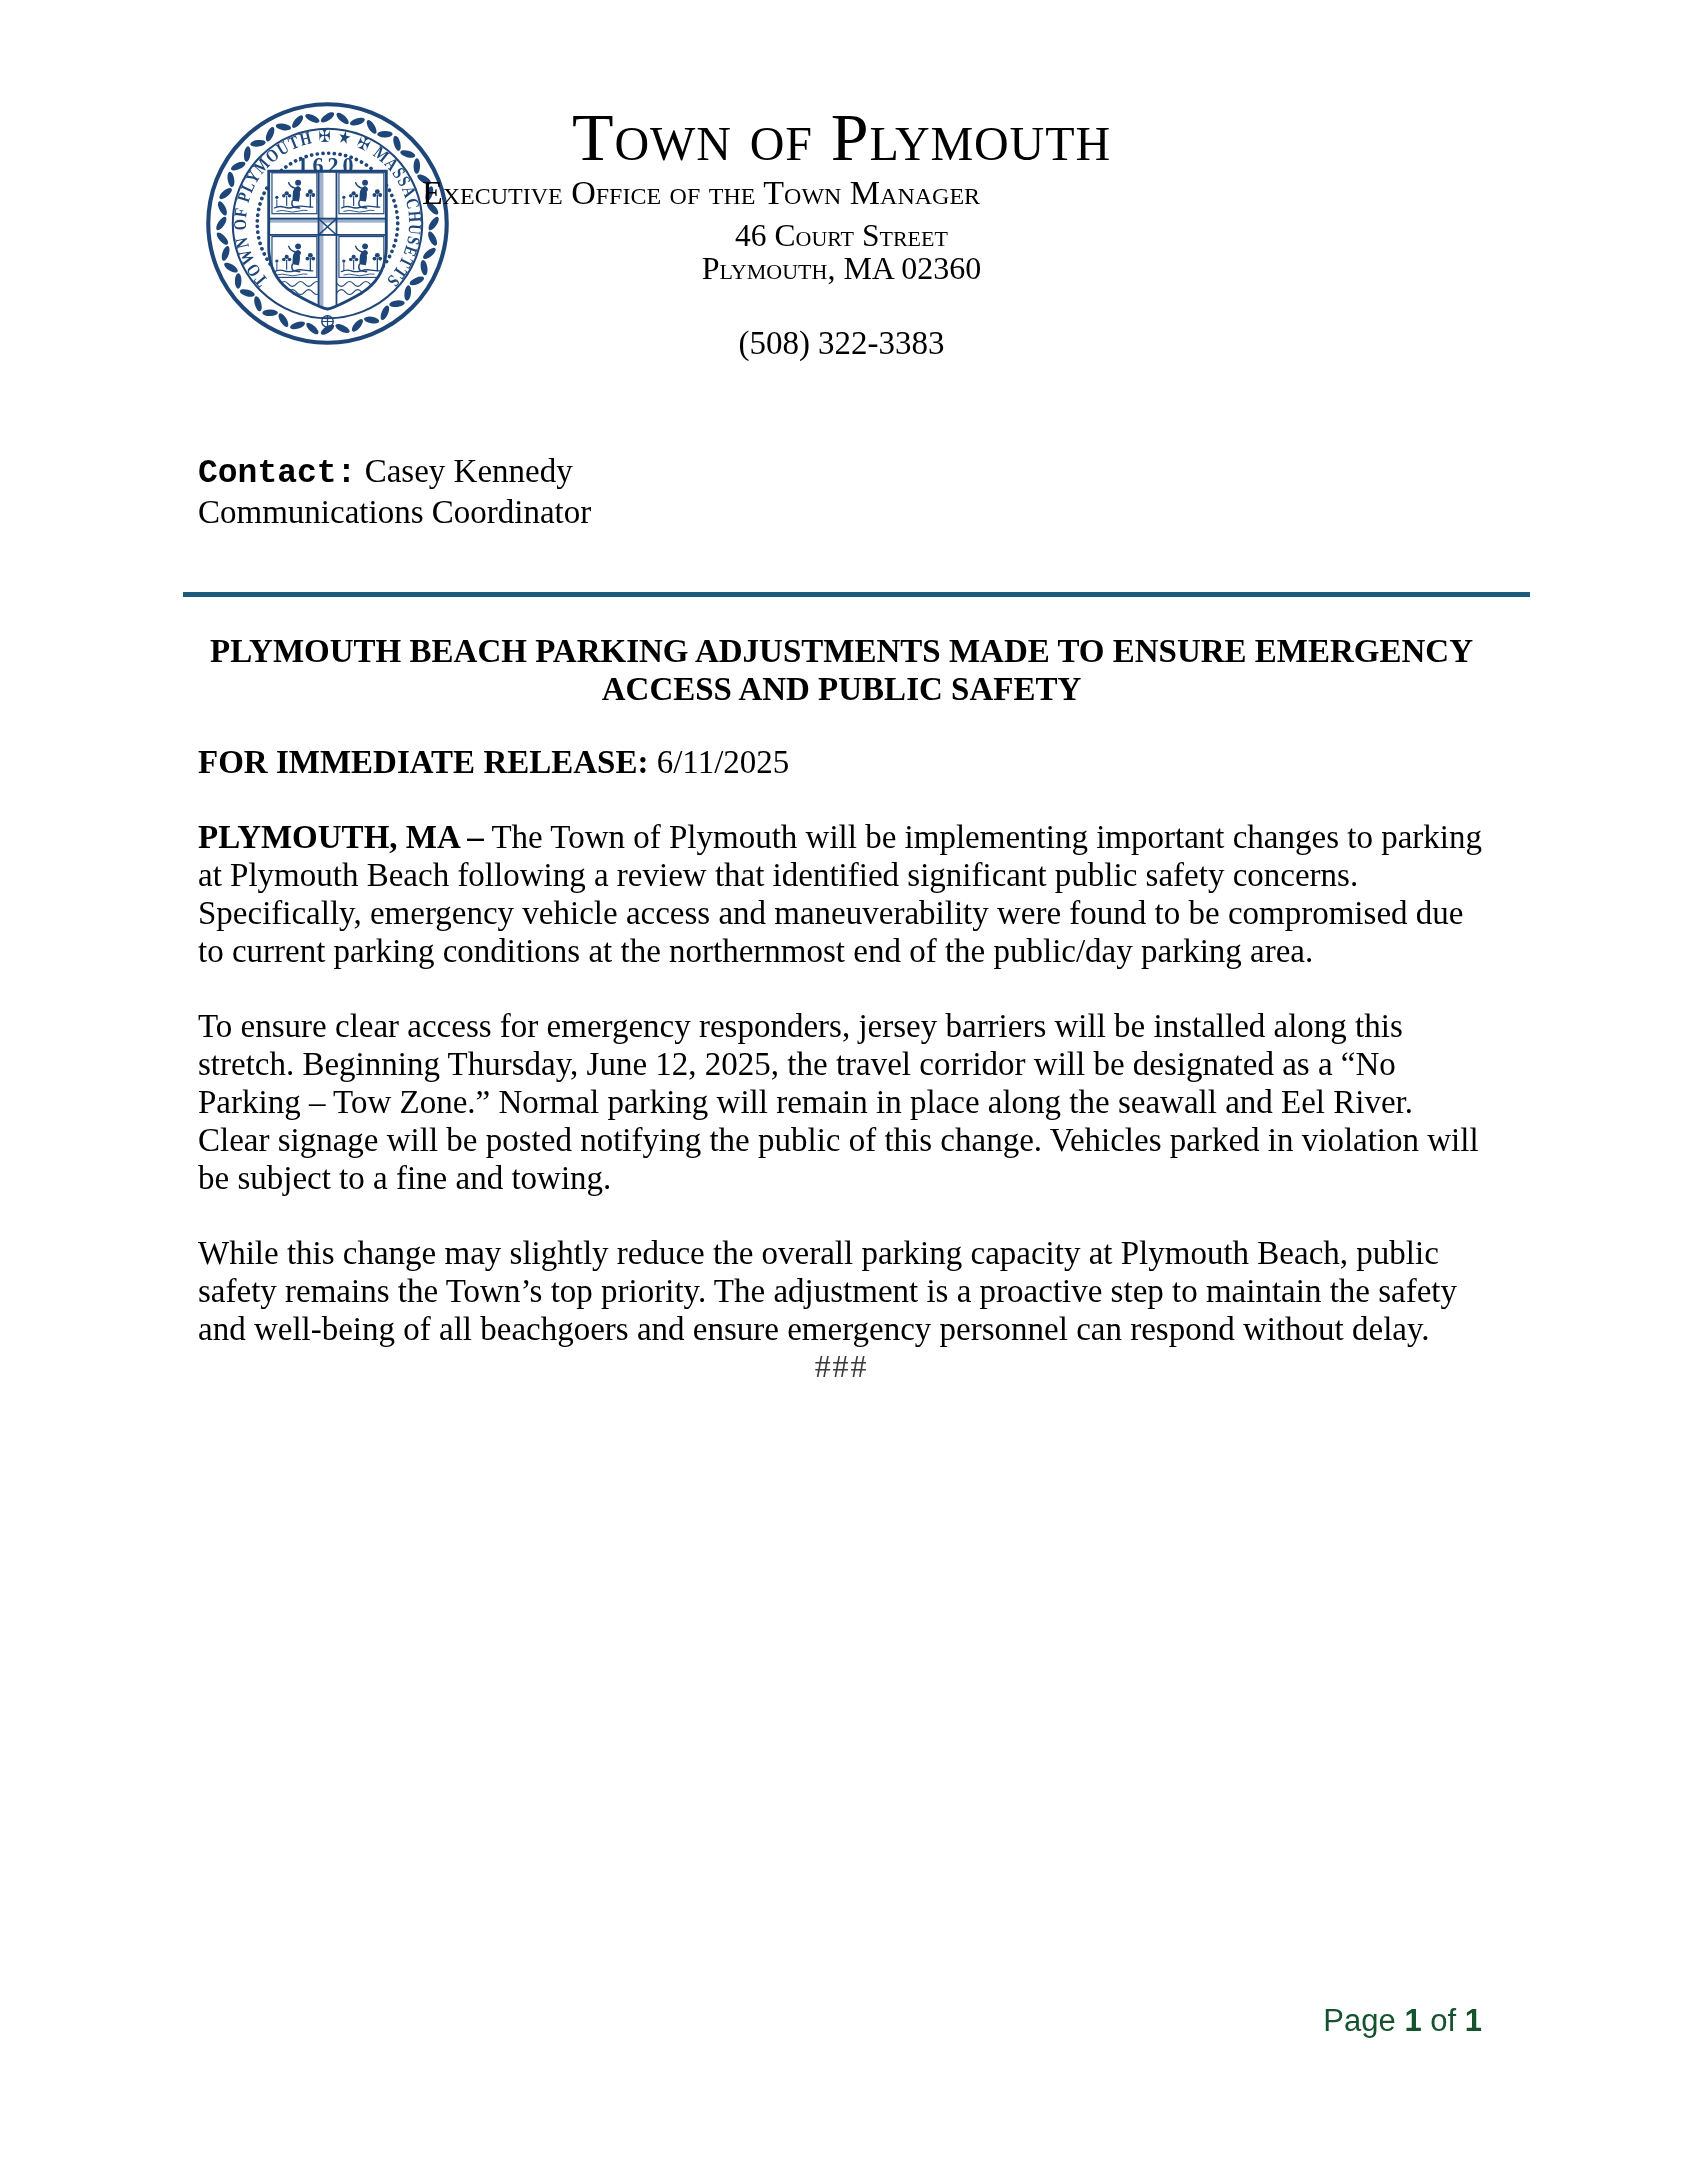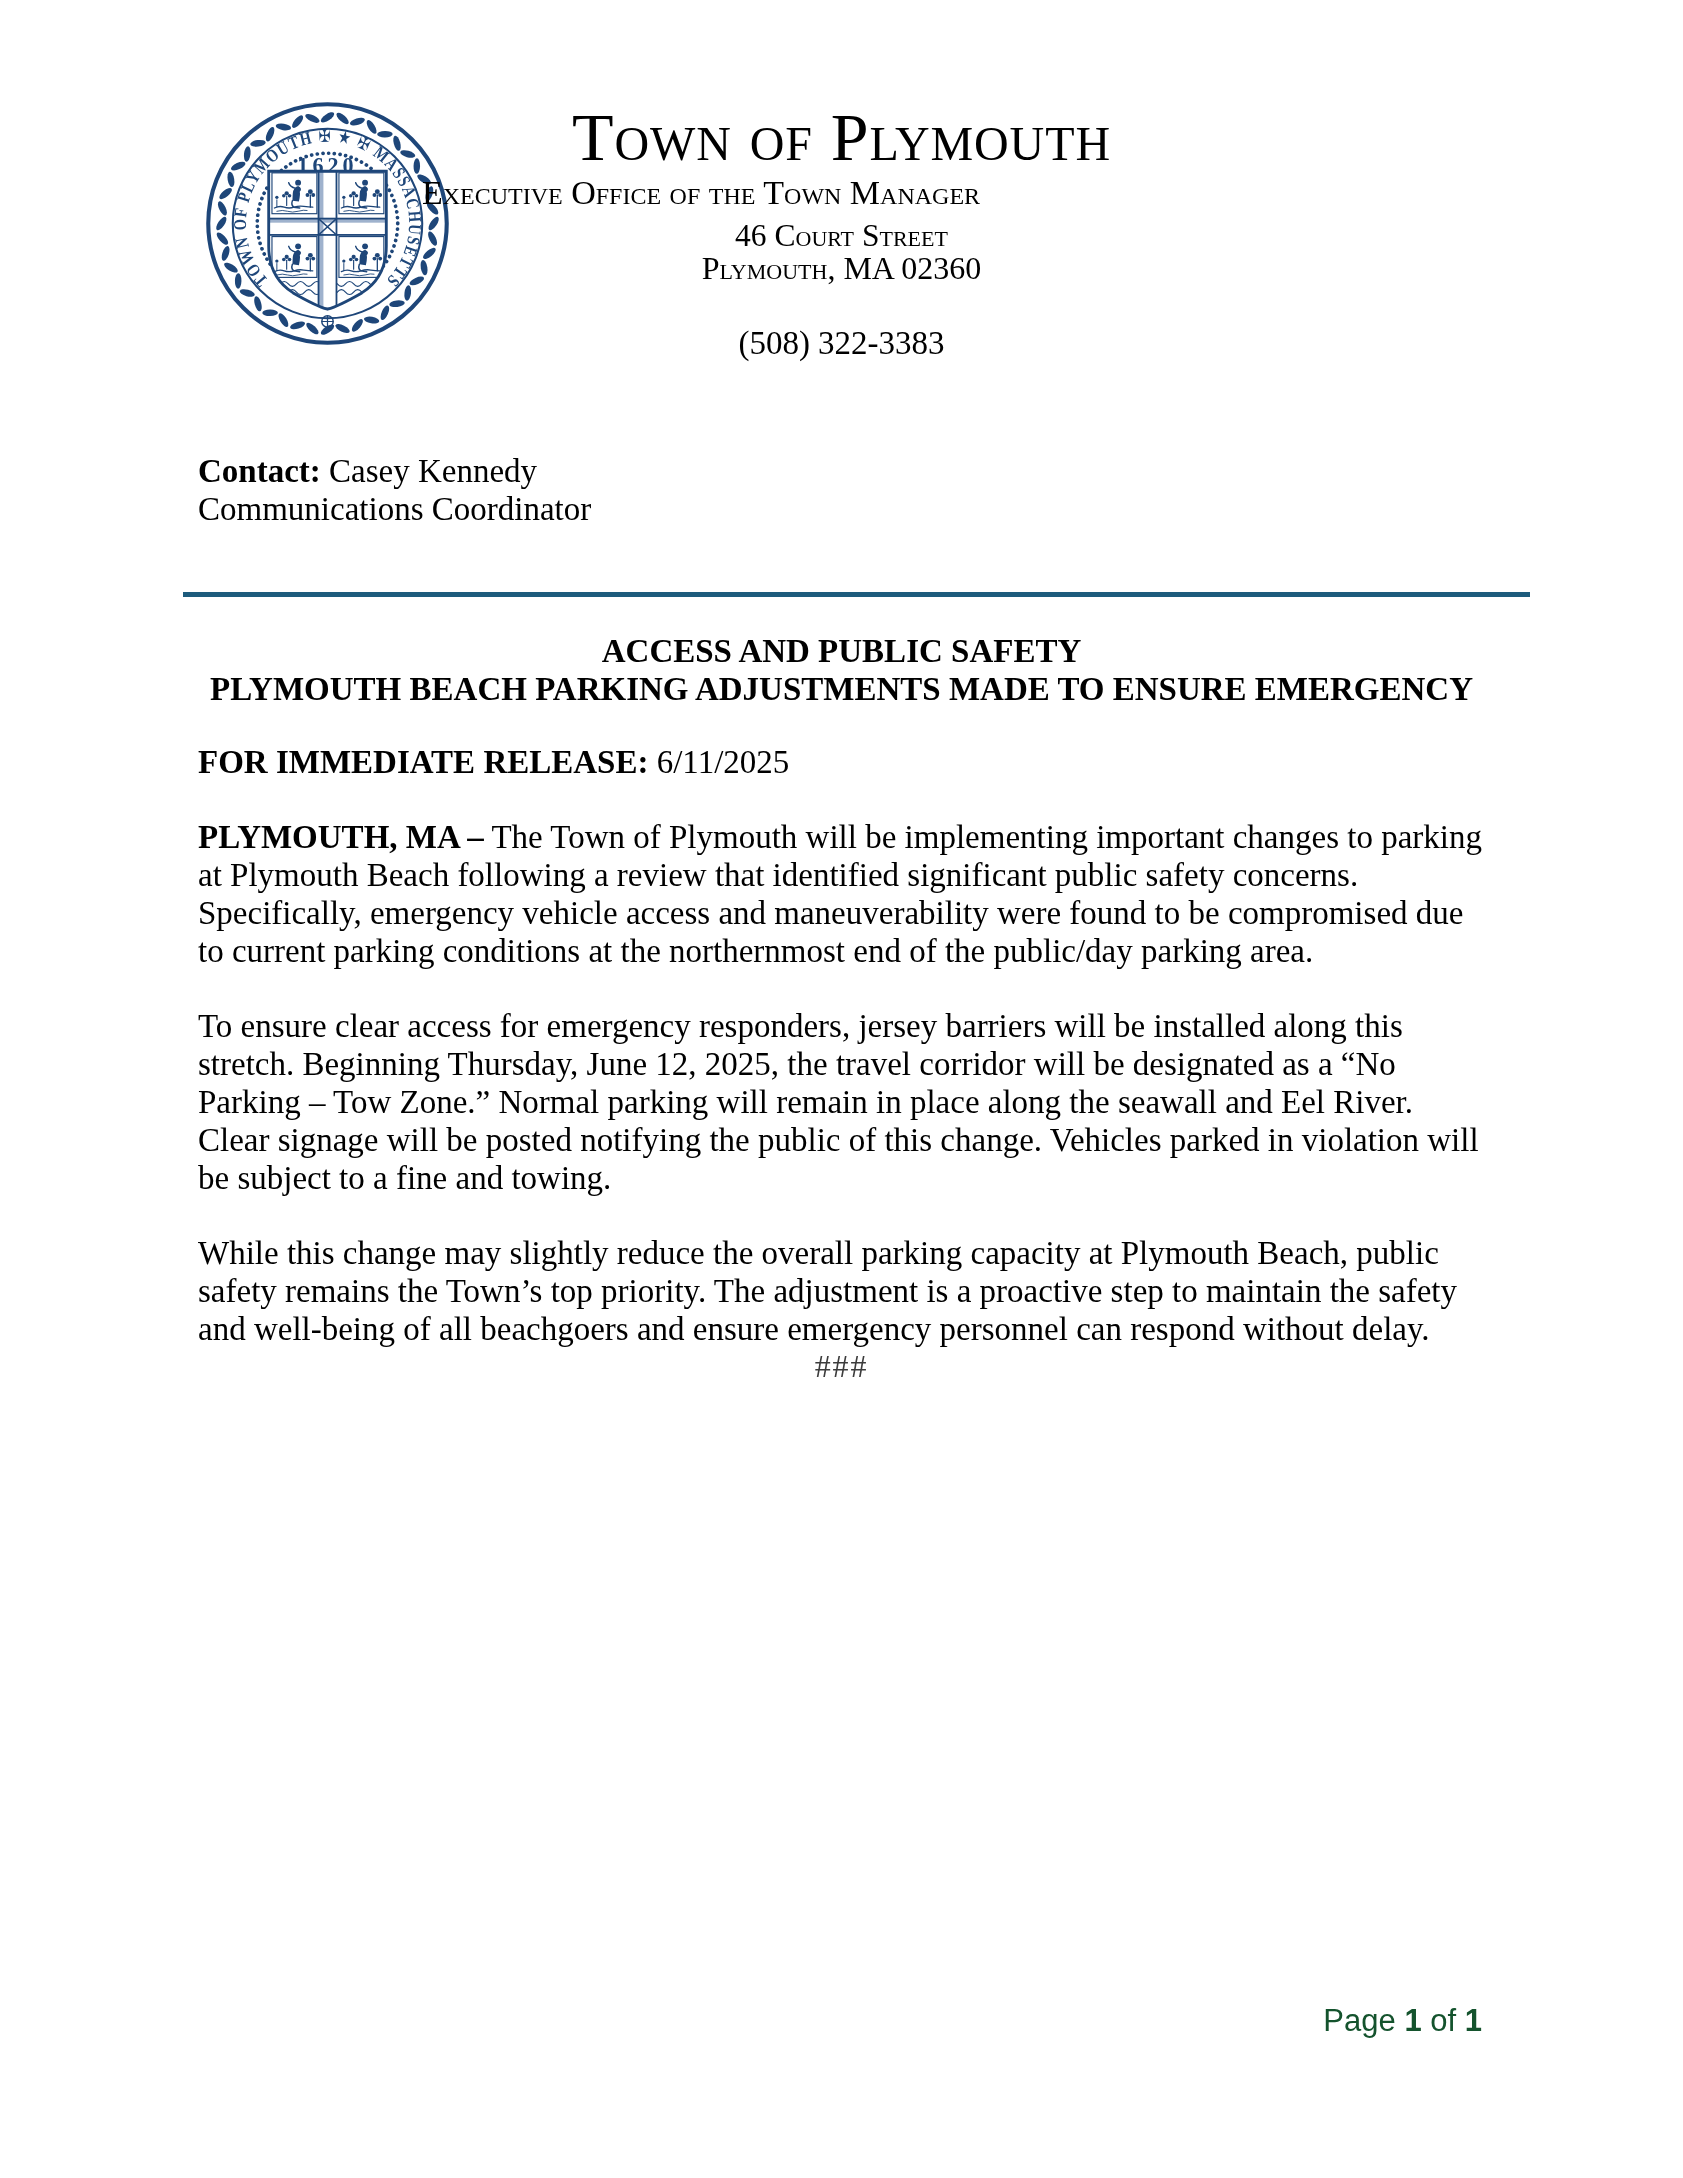--- a/index.html
+++ b/index.html
@@ -23,21 +23,21 @@
   .office-line{
     left:0;top:176px;width:1402px;text-align:center;
     font-size:34px;line-height:1;font-variant:small-caps;
   }
   .addr1{left:0;top:220px;width:1683px;text-align:center;font-size:31.5px;line-height:1;font-variant:small-caps;}
   .addr2{left:0;top:252px;width:1683px;text-align:center;font-size:32px;line-height:1;font-variant:small-caps;}
   .phone{left:0;top:291px;width:1683px;text-align:center;font-size:33px;line-height:1;margin-top:36px;}
 
   
   .contact{left:198px;top:452px;width:1291px;font-size:33px;line-height:38px;}
-  .contact b{font-weight:bold;}
+  .contact b{font-weight:bold;font-family:Liberation Mono, monospace;}
   .email-link{
     color:#4e7d90;
     text-decoration:underline;
     text-decoration-color:#4e7d90;
   }
 
   
   .rule{left:183px;top:592px;width:1347px;height:4.5px;background:#1d5b7c;}
 
   
@@ -203,22 +203,22 @@
 <div class="abs phone">(508) 322-3383</div>
 
 <div class="abs contact">
   <div><b>Contact:</b> <span>Casey Kennedy</span></div>
   <div>Communications Coordinator</div>
 </div>
 
 <div class="abs rule"></div>
 
 <div class="abs headline">
+  <div>PLYMOUTH BEACH PARKING ADJUSTMENTS MADE TO ENSURE EMERGENCY</div>
   <div>ACCESS AND PUBLIC SAFETY</div>
-  <div>PLYMOUTH BEACH PARKING ADJUSTMENTS MADE TO ENSURE EMERGENCY</div>
 </div>
 
 <div class="abs release-line"><b>FOR IMMEDIATE RELEASE:</b> <span>6/11/2025</span></div>
 
 <div class="abs para p1"><b>PLYMOUTH, MA –</b> <span>The Town of Plymouth will be implementing important changes to parking at Plymouth Beach following a review that identified significant public safety concerns. Specifically, emergency vehicle access and maneuverability were found to be compromised due to current parking conditions at the northernmost end of the public/day parking area.</span></div>
 
 <div class="abs para p2">To ensure clear access for emergency responders, jersey barriers will be installed along this stretch. Beginning Thursday, June 12, 2025, the travel corridor will be designated as a “No Parking – Tow Zone.” Normal parking will remain in place along the seawall and Eel River. Clear signage will be posted notifying the public of this change. Vehicles parked in violation will be subject to a fine and towing.</div>
 
 <div class="abs para p3">While this change may slightly reduce the overall parking capacity at Plymouth Beach, public safety remains the Town’s top priority. The adjustment is a proactive step to maintain the safety and well-being of all beachgoers and ensure emergency personnel can respond without delay.</div>
 

